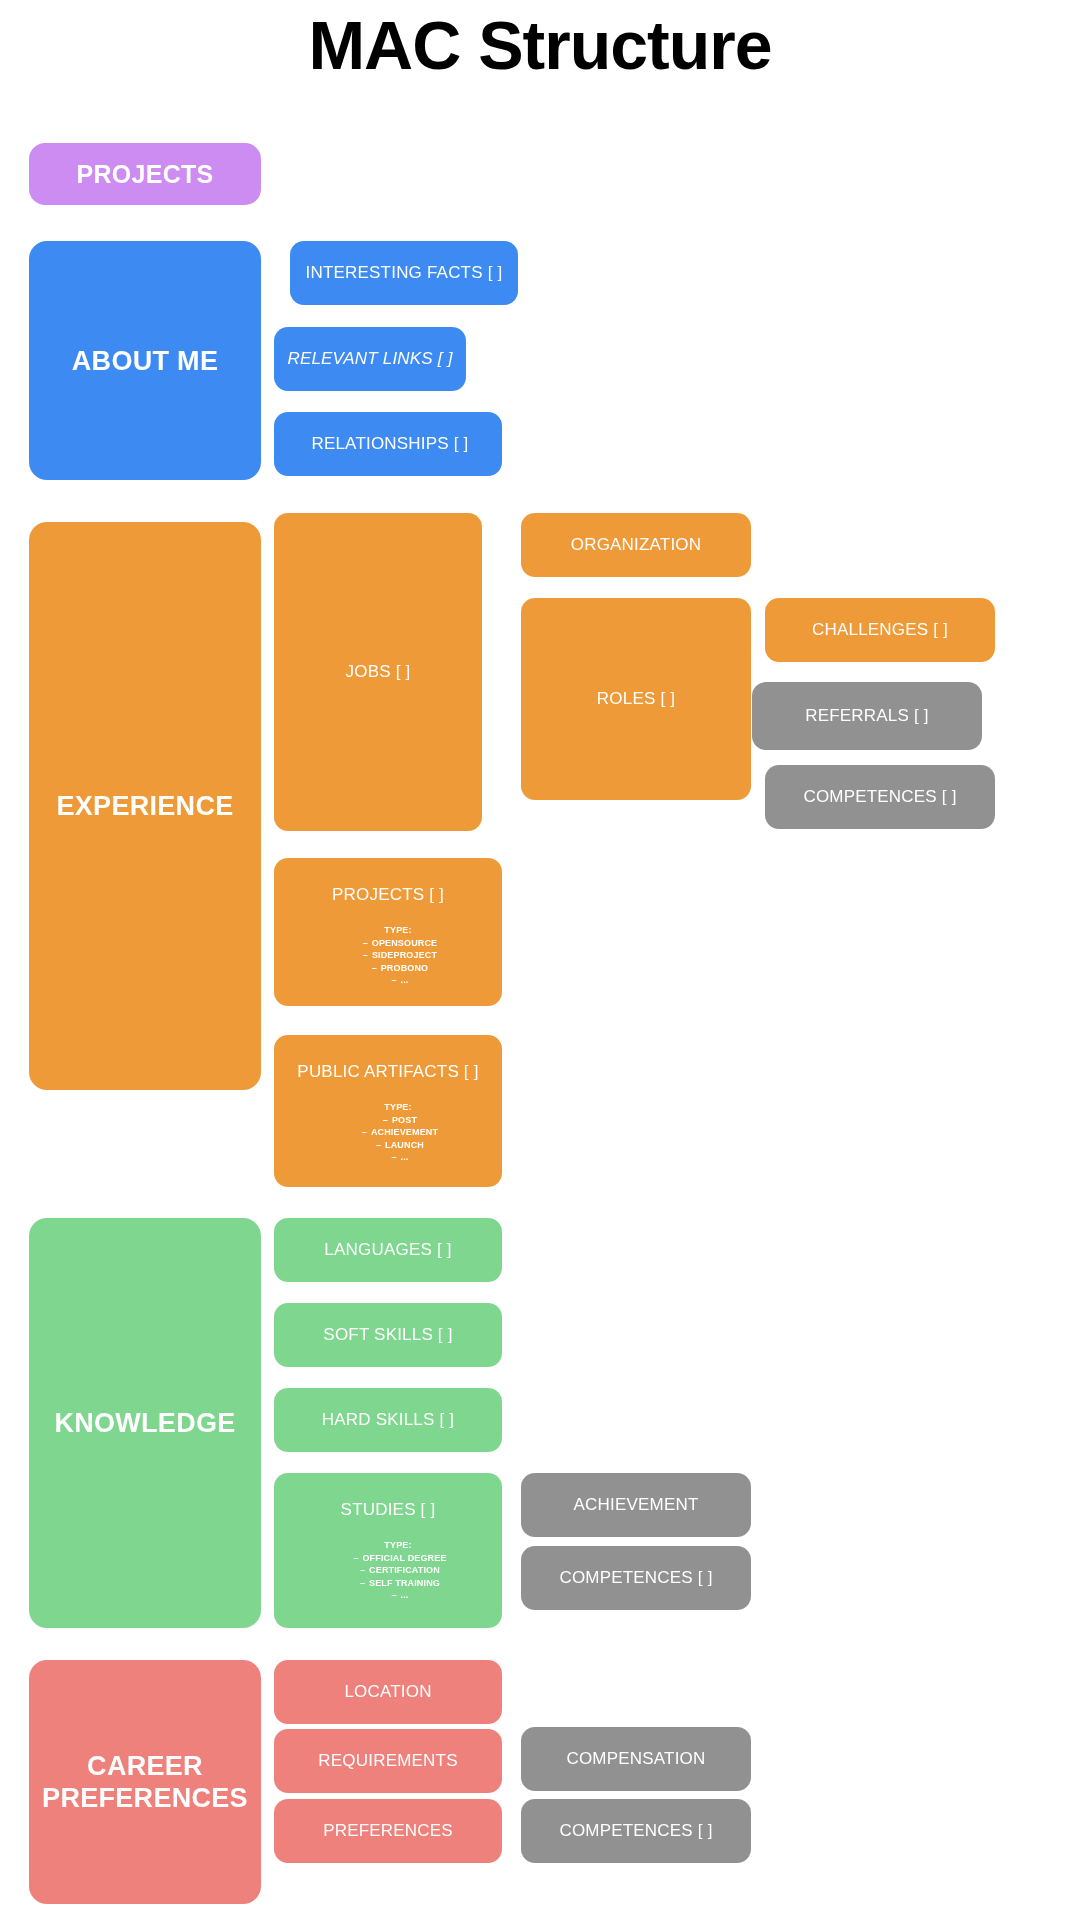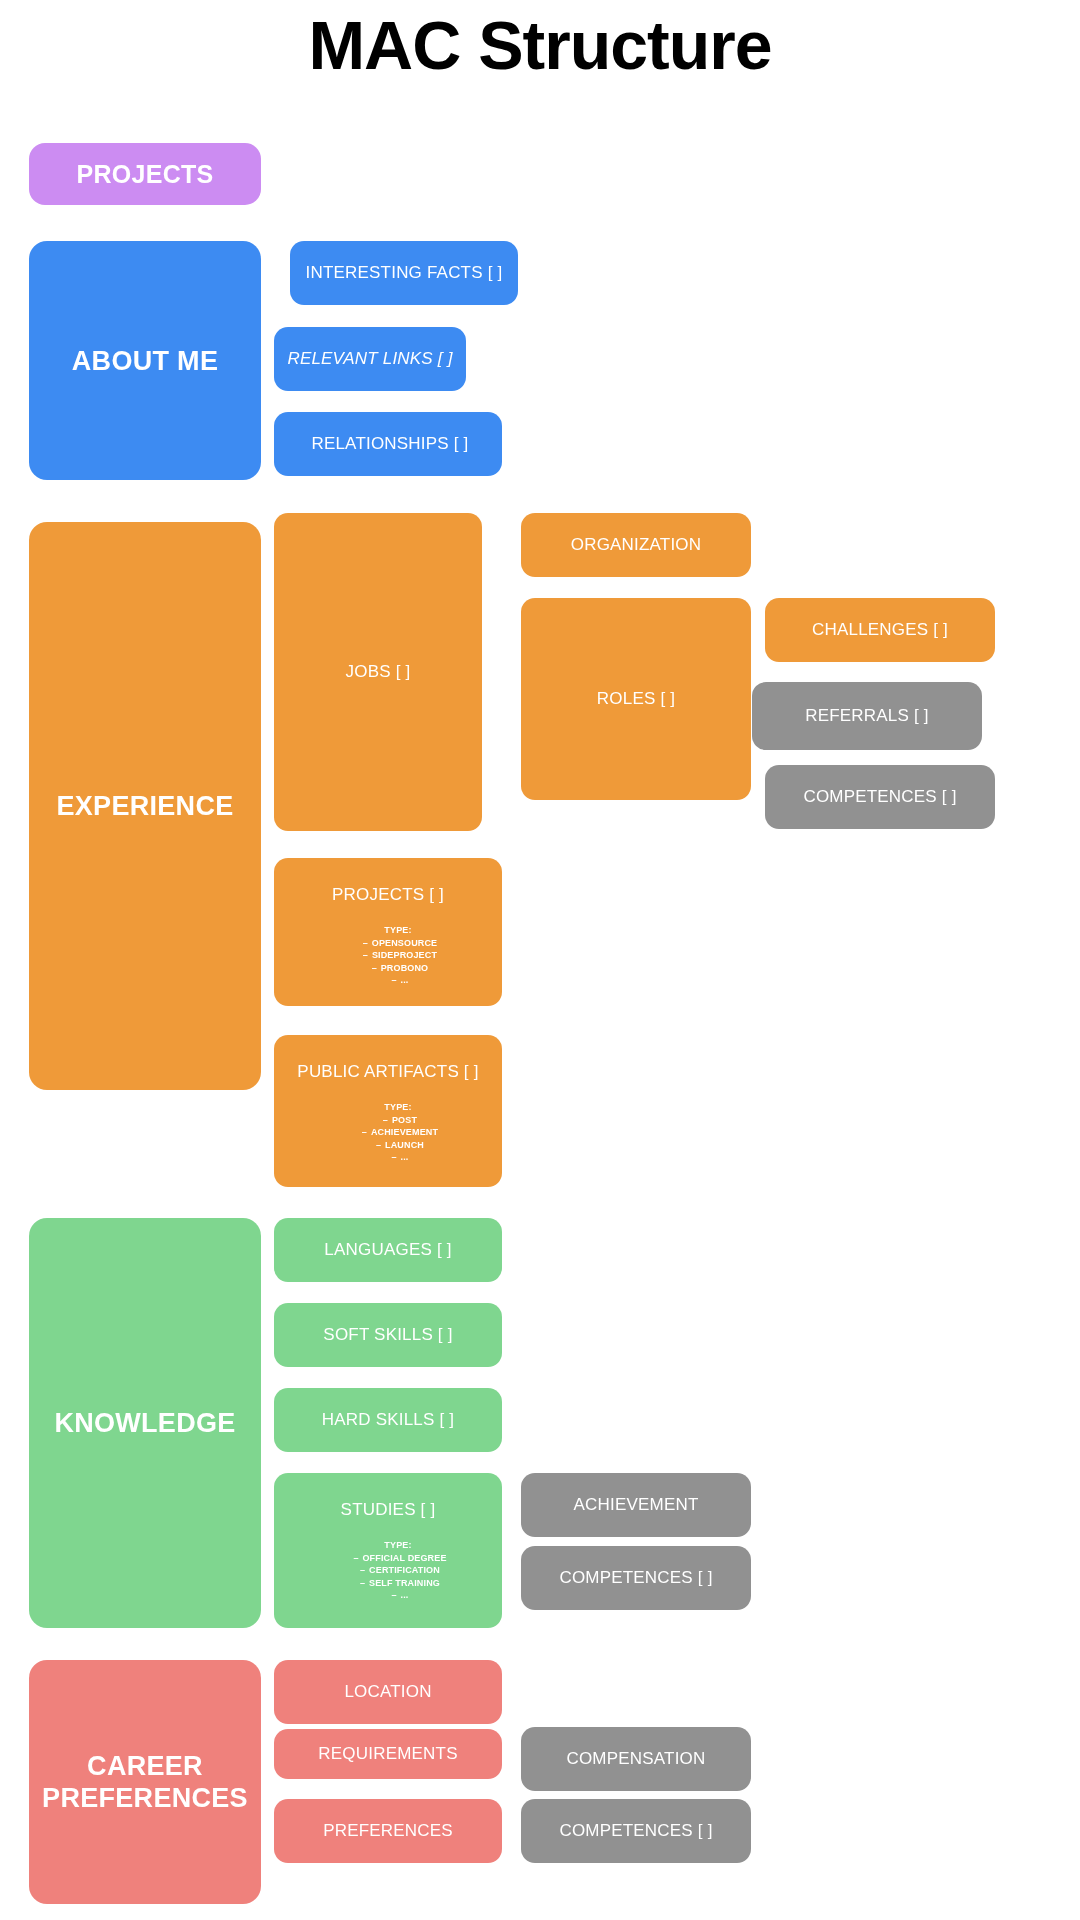--- a/index.html
+++ b/index.html
@@ -177,21 +177,21 @@
 
   <div class="node category c-salmon" style="left:29px; top:1660px; width:232px; height:244px;">
     <span>
       <span style="display:block">CAREER</span>
       <span style="display:block">PREFERENCES</span>
     </span>
   </div>
 
   <div class="node c-salmon" style="left:274px; top:1660px; width:228px; height:64px;">LOCATION</div>
 
-  <div class="node c-salmon" style="left:274px; top:1729px; width:228px; height:50px;">REQUIREMENTS</div>
+  <div class="node c-salmon" style="left:274px; top:1729px; width:228px; height:64px;">REQUIREMENTS</div>
 
   <div class="node c-salmon" style="left:274px; top:1799px; width:228px; height:64px;">PREFERENCES</div>
 
   <div class="node c-gray" style="left:521px; top:1727px; width:230px; height:64px;">COMPENSATION</div>
 
   <div class="node c-gray" style="left:521px; top:1799px; width:230px; height:64px;">COMPETENCES [ ]</div>
 
 </div>
 
 </body></html>

